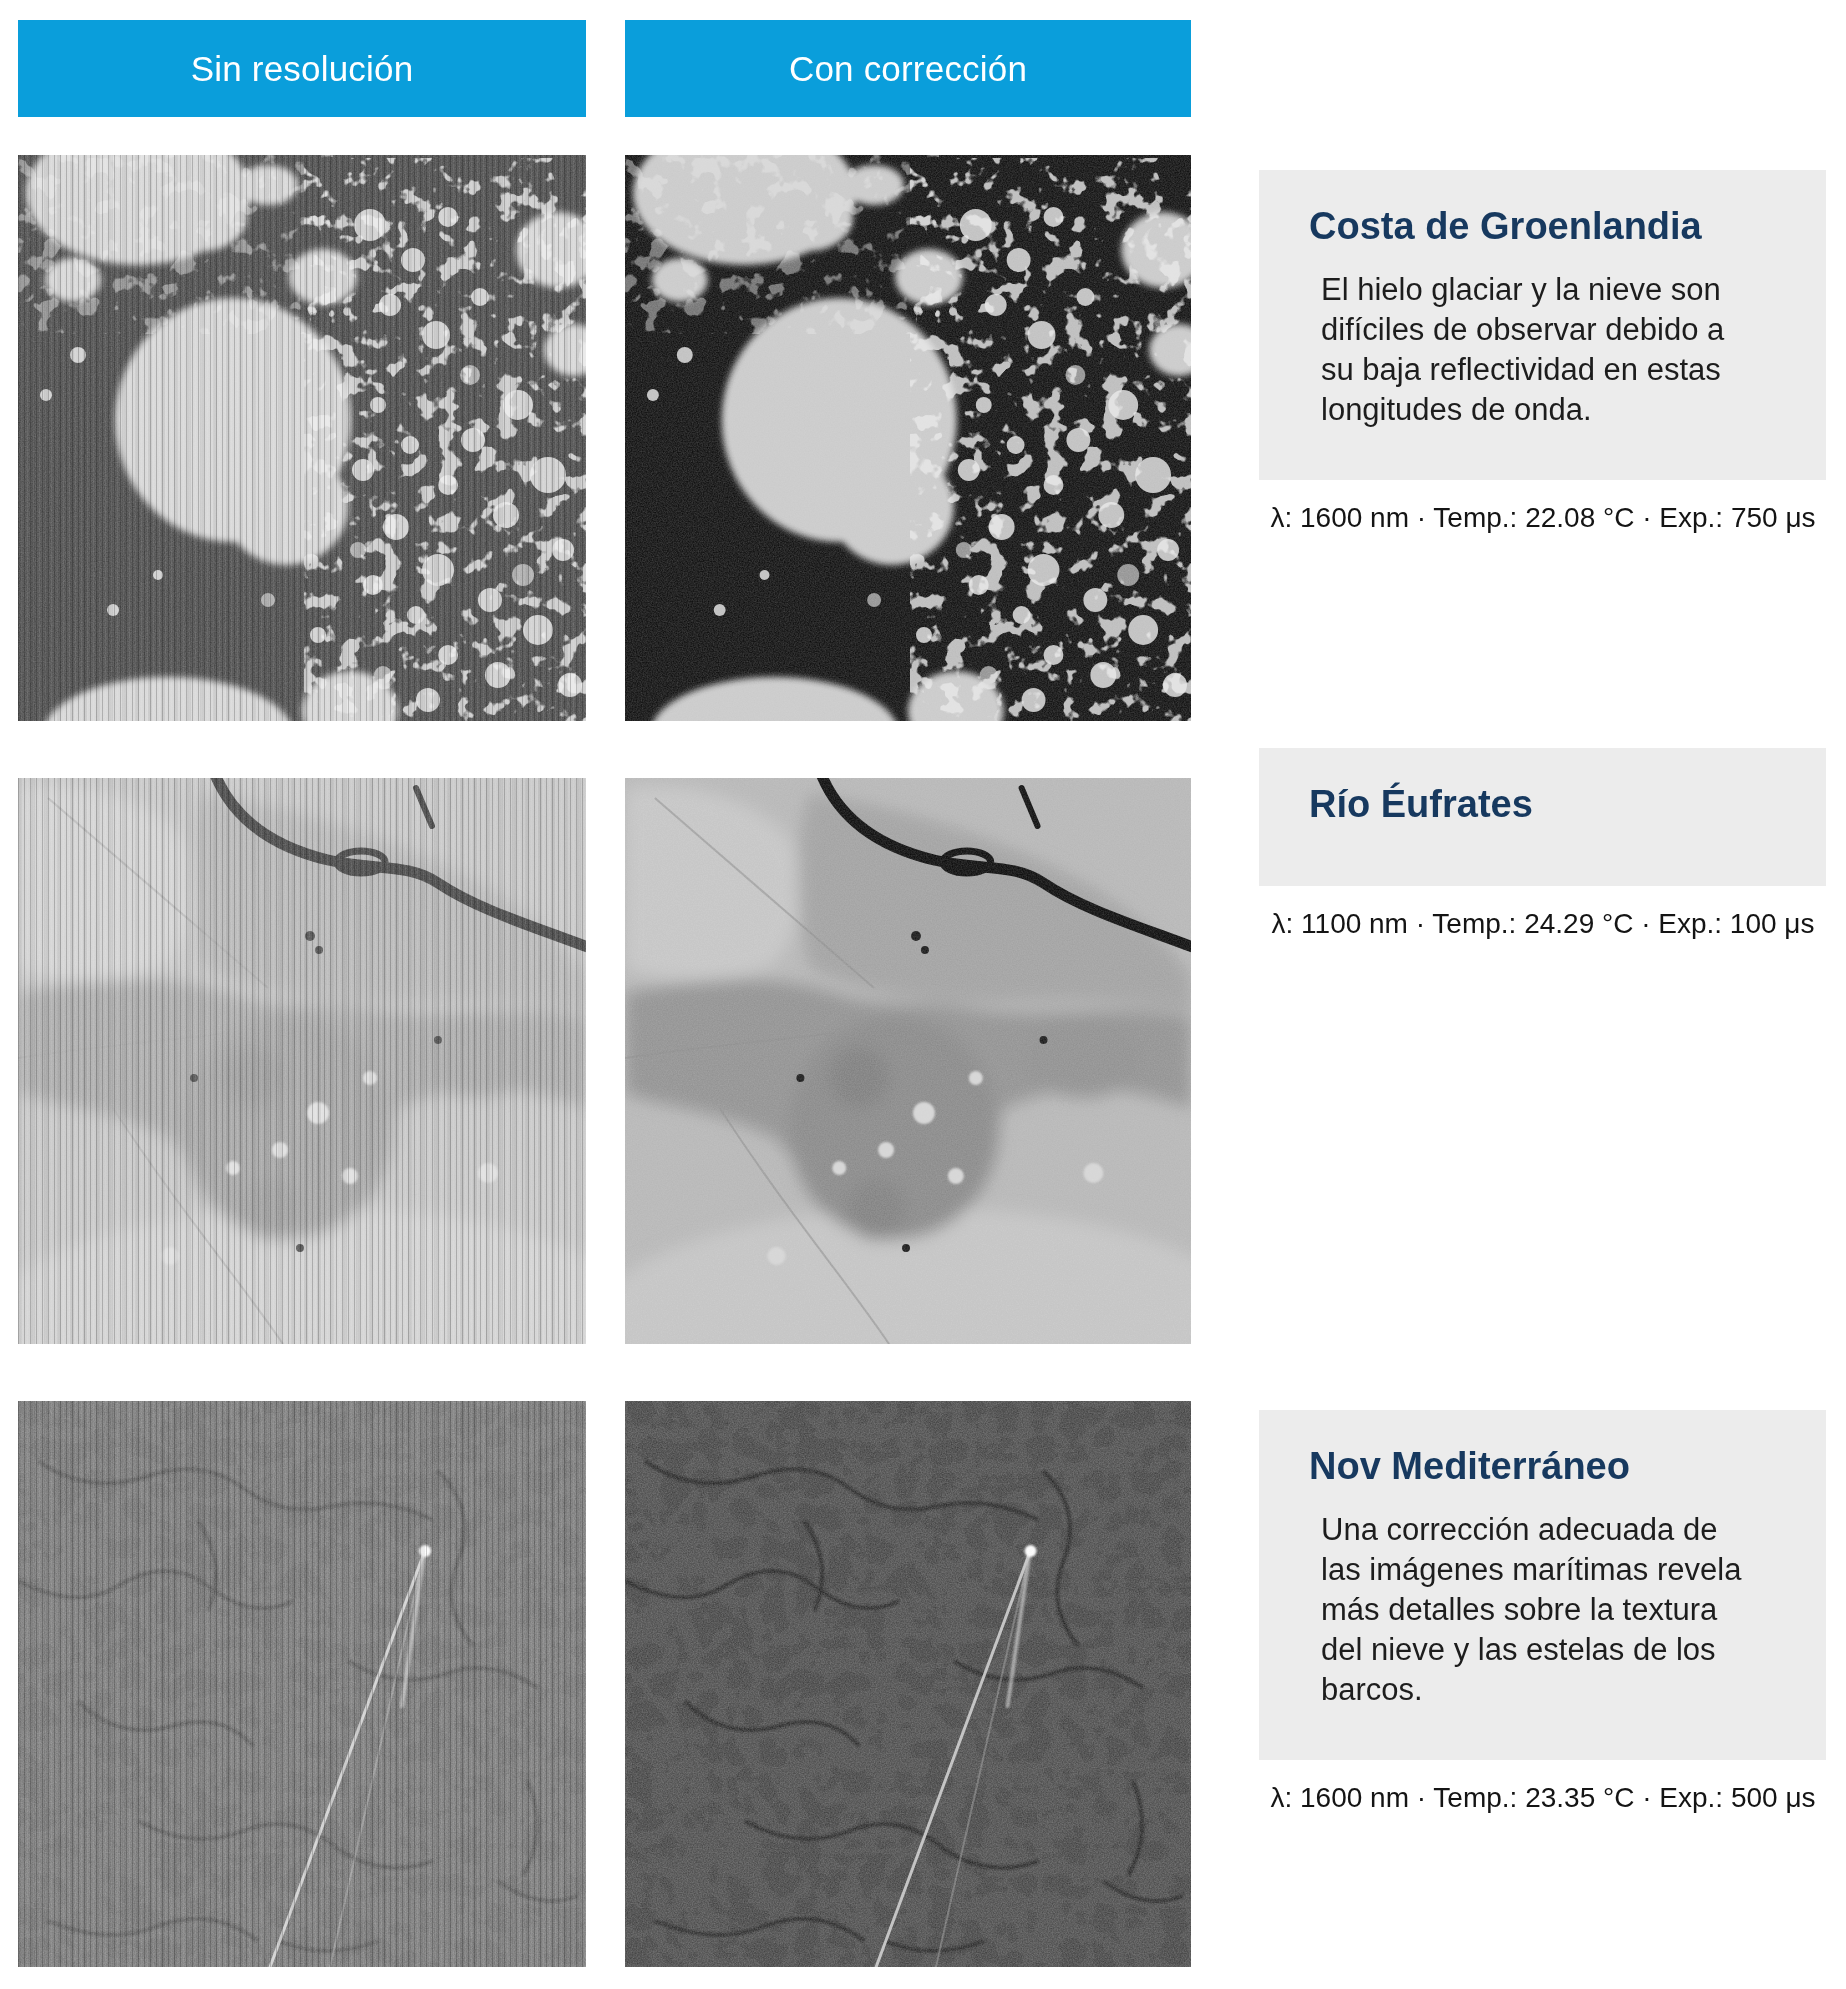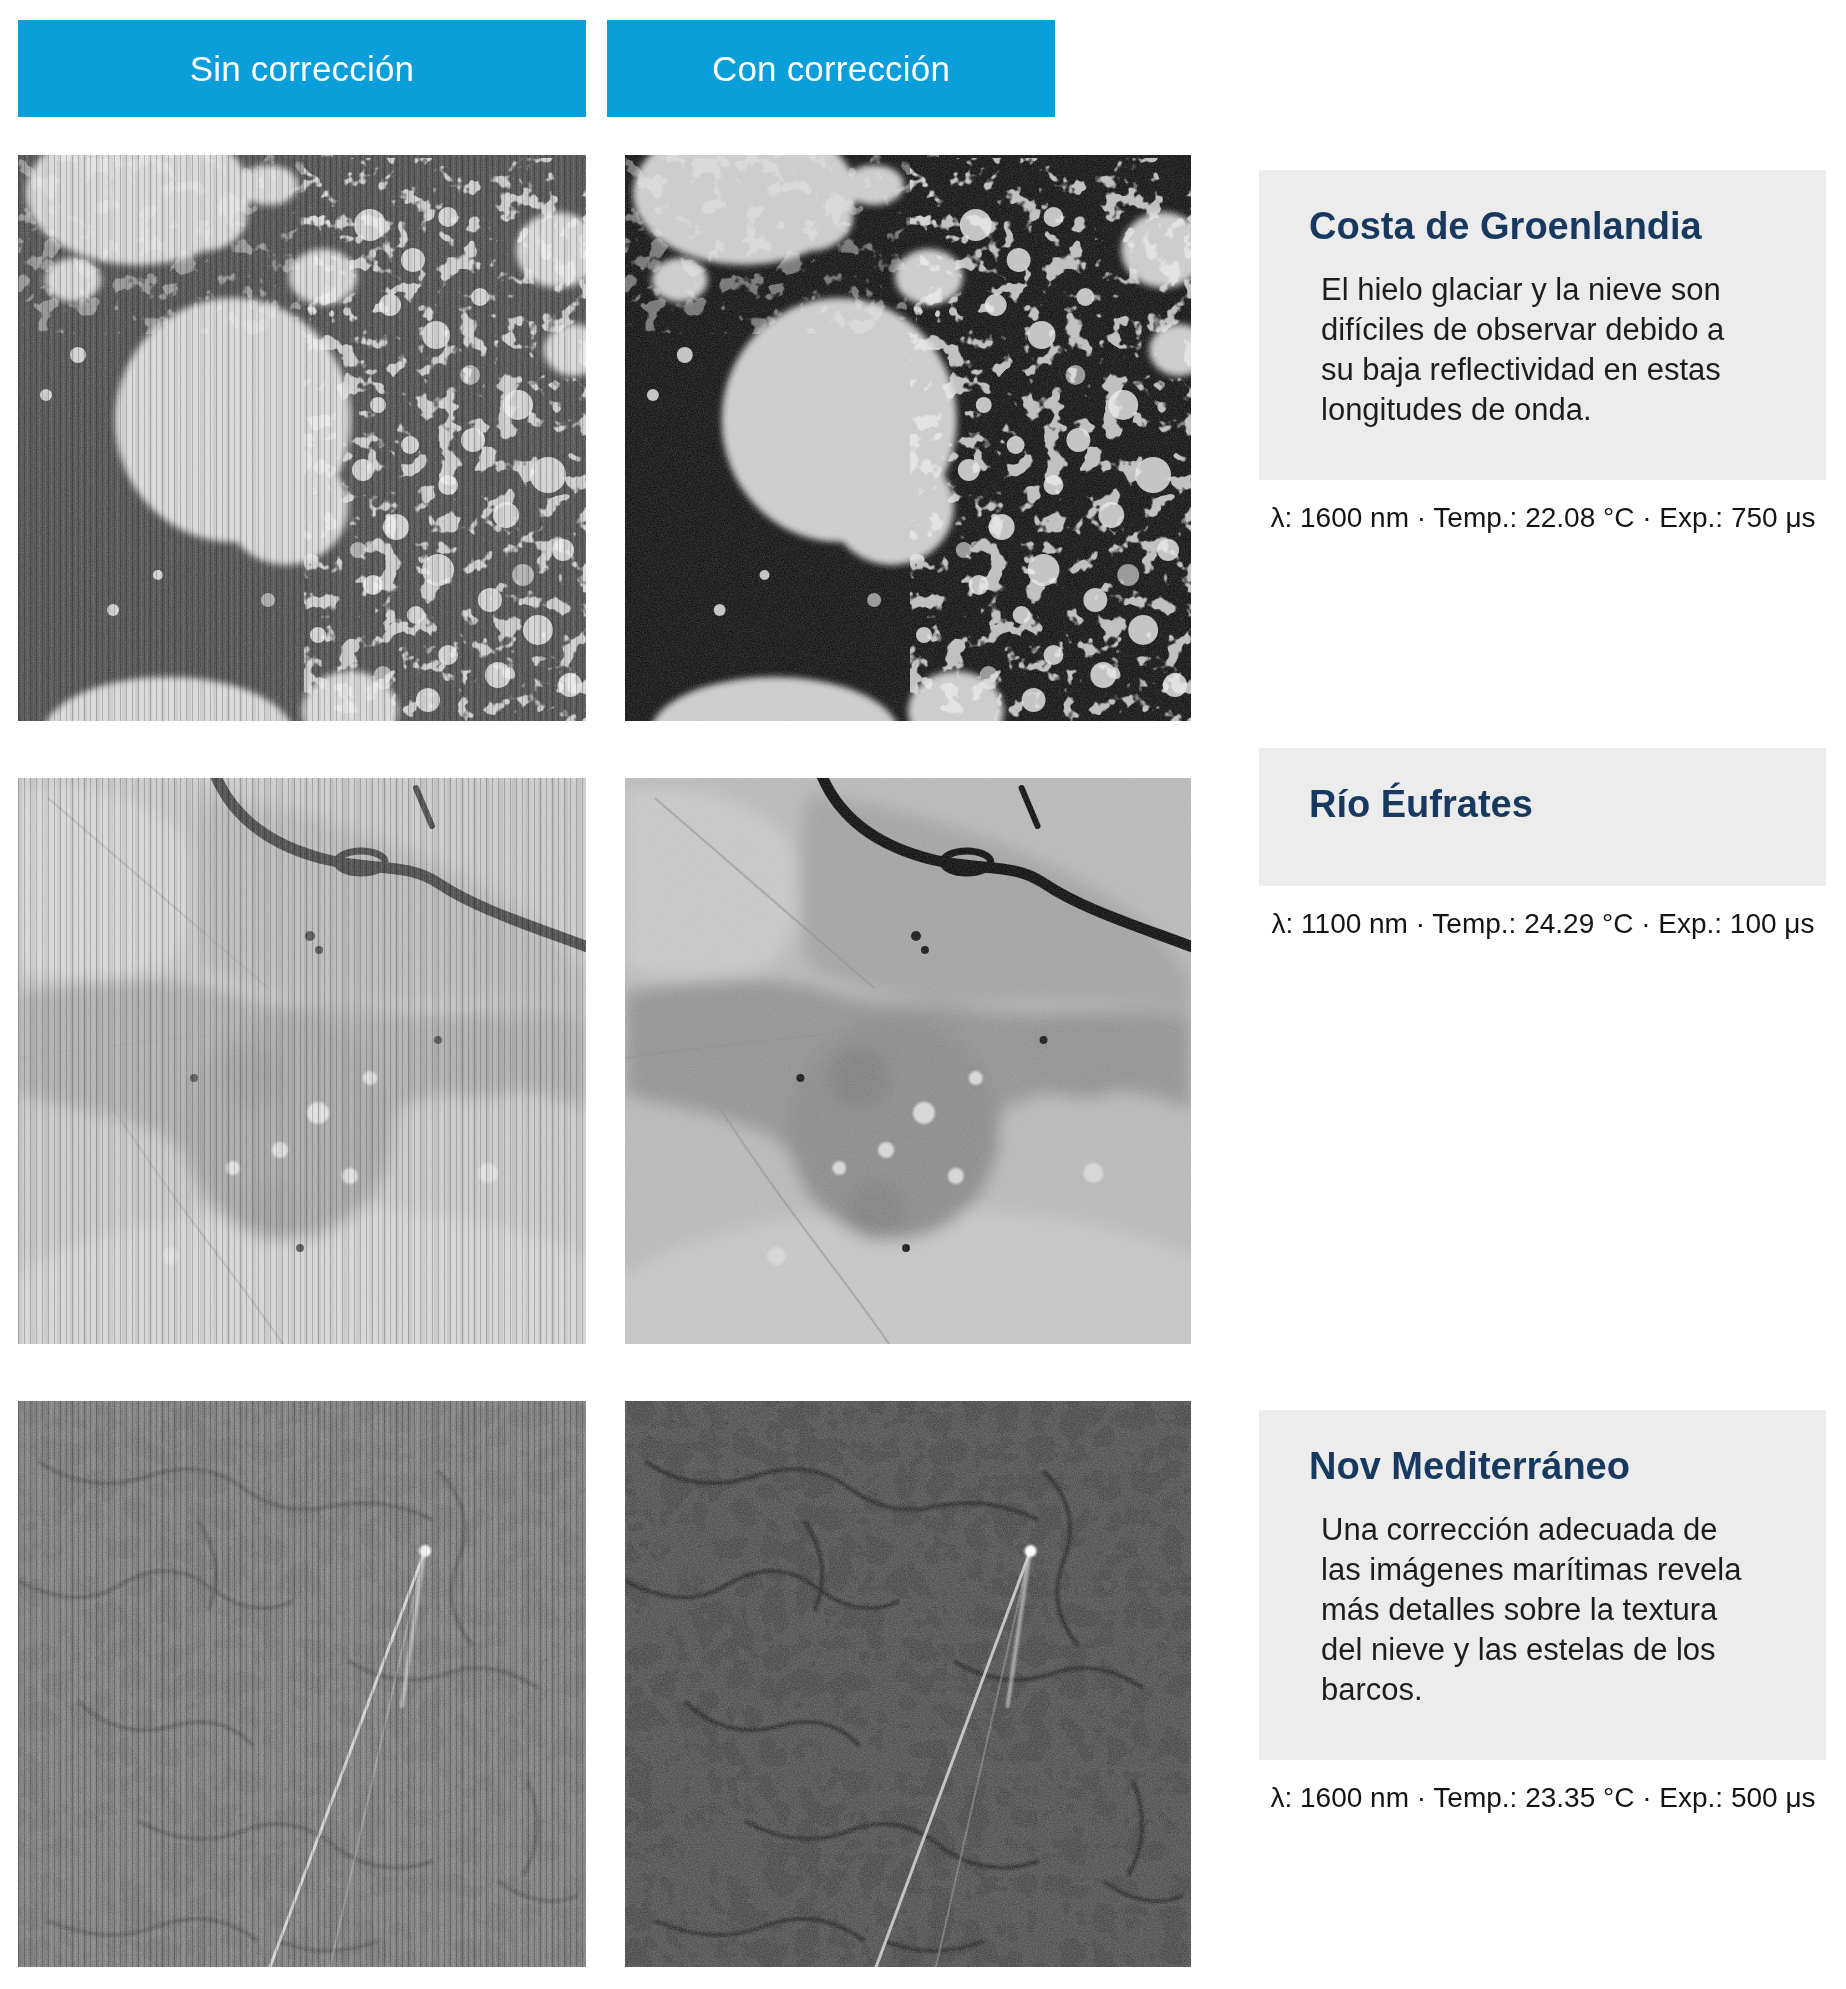--- a/index.html
+++ b/index.html
@@ -4,21 +4,21 @@
 <style>
   html,body{margin:0;padding:0;background:#ffffff;}
   body{width:1846px;height:1989px;position:relative;font-family:"Liberation Sans",sans-serif;overflow:hidden;}
 
   .col-header{
     position:absolute;top:20px;height:97px;background:var(--accent,#0a9edb);
     color:#fff;display:flex;align-items:center;justify-content:center;
     font-size:35px;font-weight:400;letter-spacing:.2px;
   }
   .col-header.c1{left:18px;width:568px;}
-  .col-header.c2{left:607px;width:448px;}
+  .col-header.c2{left:625px;width:566px;}
 
   .img-cell{position:absolute;height:566px;overflow:hidden;background:#222;}
   .img-cell.c1{left:18px;width:568px;}
   .img-cell.c2{left:625px;width:566px;}
   .img-cell.r1{top:155px;}
   .img-cell.r2{top:778px;}
   .img-cell.r3{top:1401px;}
   .img-cell svg{display:block;width:100%;height:100%;}
 
   
@@ -73,21 +73,21 @@
       <feTurbulence type="fractalNoise" baseFrequency="0.05" numOctaves="3" seed="11"></feTurbulence>
       <feColorMatrix type="matrix" values="0 0 0 0 0.78  0 0 0 0 0.78  0 0 0 0 0.78  8 8 8 0 -13"></feColorMatrix>
     </filter>
     <filter id="seatex" x="0%" y="0%" width="100%" height="100%">
       <feTurbulence type="turbulence" baseFrequency="0.03" numOctaves="3" seed="5"></feTurbulence>
       <feColorMatrix type="matrix" values="0 0 0 0 0.07  0 0 0 0 0.07  0 0 0 0 0.07  -6 -6 -6 0 6.3"></feColorMatrix>
     </filter>
   </defs>
 </svg>
 
-<div class="col-header c1">Sin corrección</div>
+<div class="col-header c1">Sin resolución</div>
 <div class="col-header c2">Con corrección</div>
 
 <div class="img-cell c1 r1 sin">
   <svg viewBox="0 0 568 566" preserveAspectRatio="none">
     <rect width="568" height="566" fill="#0b0b0b"></rect>
     <g fill="#c6c6c6" filter="url(#blur3)">
       <ellipse cx="120" cy="38" rx="112" ry="72"></ellipse>
       <ellipse cx="55" cy="125" rx="28" ry="22"></ellipse>
       <ellipse cx="185" cy="62" rx="44" ry="34"></ellipse>
       <ellipse cx="305" cy="122" rx="34" ry="28"></ellipse>

